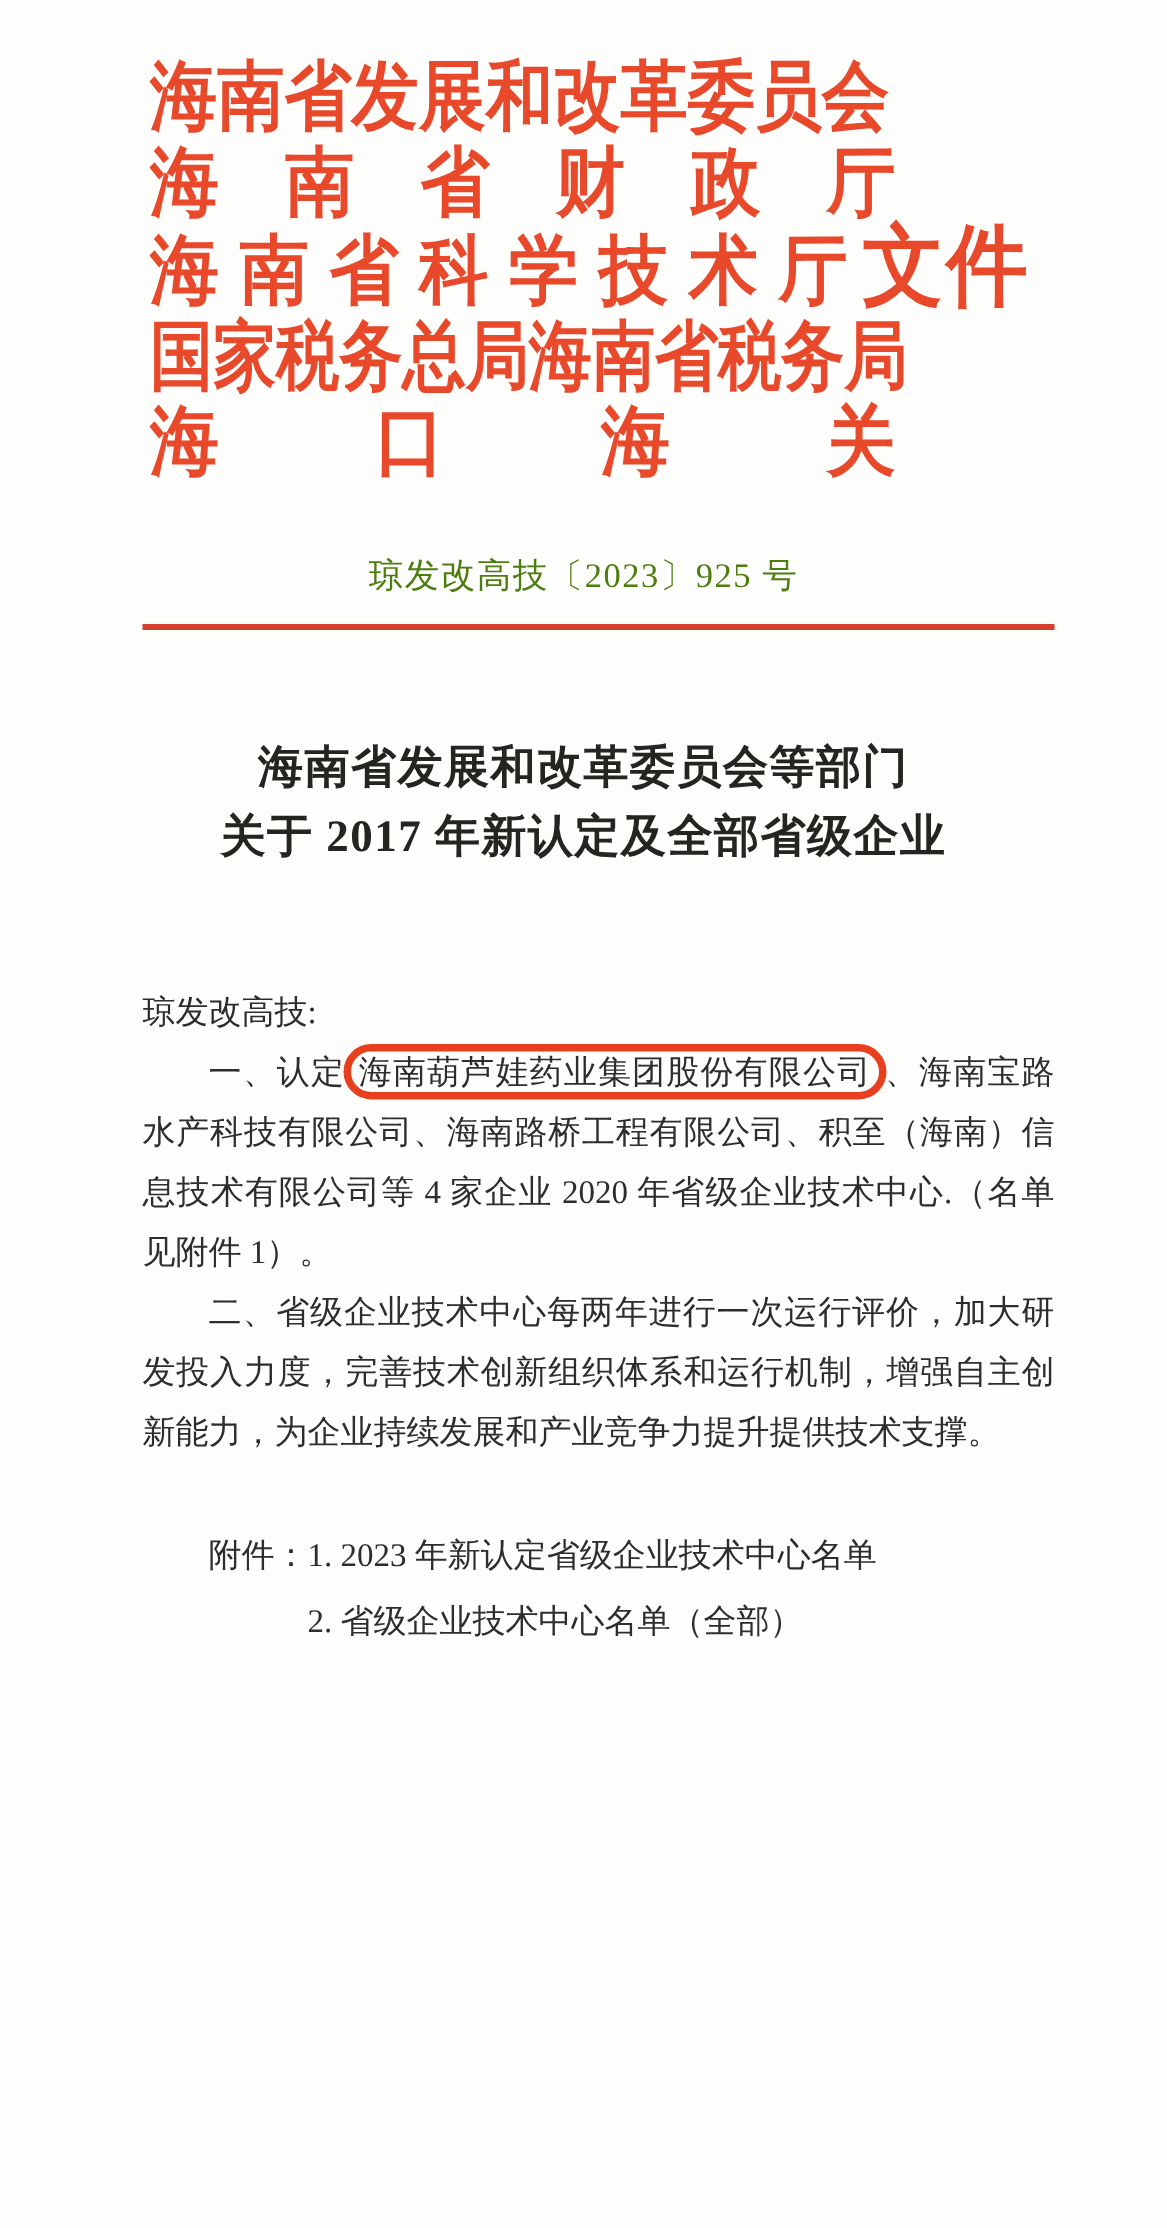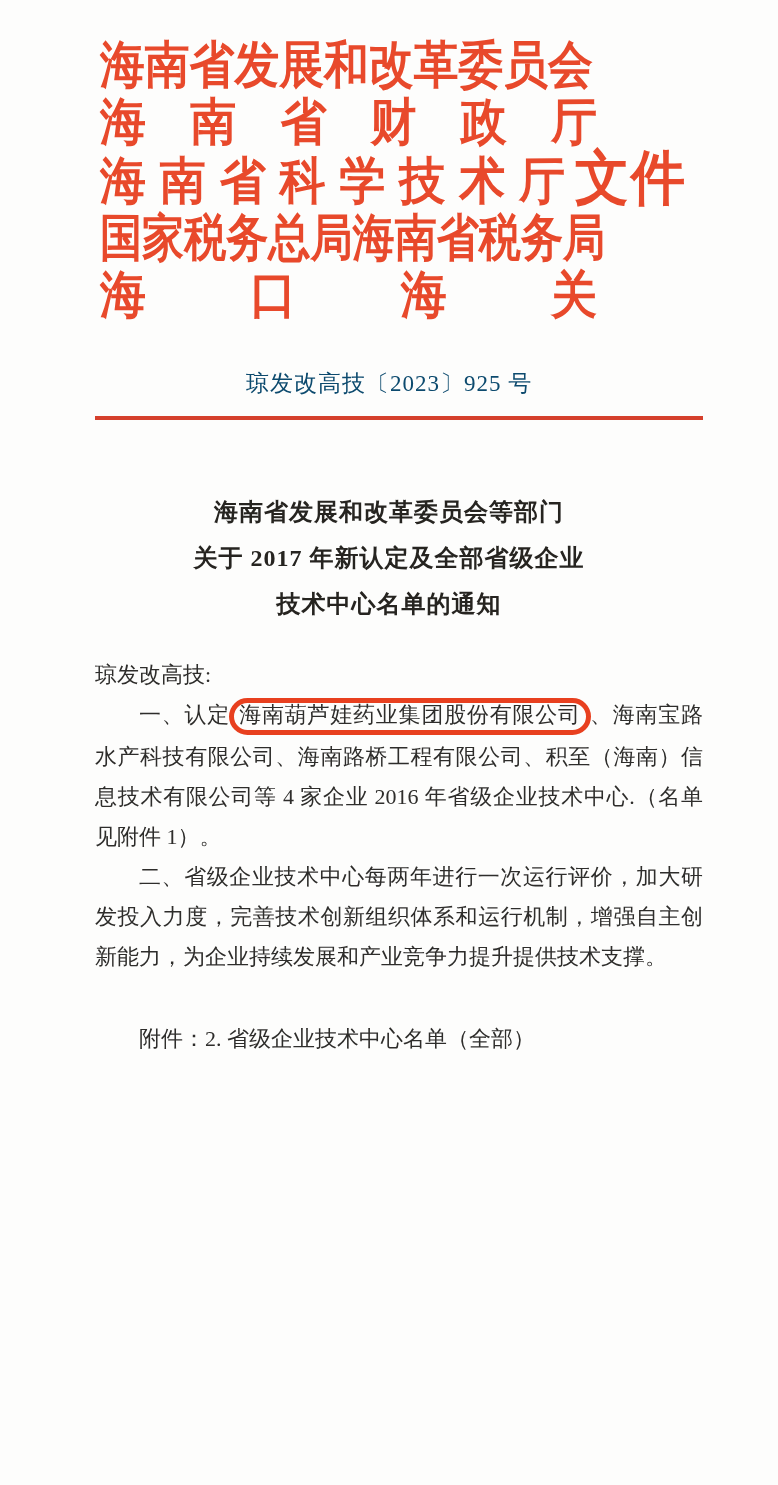--- a/index.html
+++ b/index.html
@@ -29,47 +29,46 @@
   .lh2{width:497px;text-align:justify;text-align-last:justify;white-space:normal;transform:scaleY(1.10);}
   .lh3{display:flex;align-items:baseline;transform:scaleY(1.10);transform-origin:left center;}
   .lh3name{width:465px;text-align:justify;text-align-last:justify;white-space:normal;}
   .lh-docword{font-size:54px;line-height:57px;margin-left:10px;letter-spacing:2px;}
   .lh4{transform:scale(0.915,1.10);transform-origin:left center;}
   .lh5{width:497px;text-align:justify;text-align-last:justify;white-space:normal;transform:scaleY(1.10);}
   
   .docnum{
     position:absolute;top:368px;left:0;right:0;
     text-align:center;font-size:23px;line-height:32px;letter-spacing:1px;
-    color:#0c4a6e;
+    color:#4d7c0f;
   }
   
   .divider{
     position:absolute;top:416px;left:95px;width:608px;height:4px;
     background:var(--divider-red);border:none;margin:0;padding:0;
   }
   
   .title{
     position:absolute;top:489px;left:0;right:0;margin:0;
-    text-align:center;font-size:24px;line-height:46px;font-weight:bold;
+    text-align:center;font-size:30px;line-height:46px;font-weight:bold;
     color:#262420;letter-spacing:1px;
   }
   .t-line{display:block;}
   
   .body{
     position:absolute;top:655px;left:95px;width:608px;
     font-size:22px;line-height:40px;text-align:justify;
   }
   .body p{margin:0;}
   .para{text-indent:2em;}
   .hl{
     border:5px solid var(--highlight-red);
     border-radius:22px;
     padding:1px 5px;
     margin:0 -1px;
-    font-family:Liberation Mono, monospace;
   }
   
   .attachments{
     display:flex;align-items:flex-start;
     margin-top:40px;padding-left:44px;line-height:44px;
   }
   .att-label{white-space:nowrap;}
   .att-items{flex:1;}
 </style>
 </head>
@@ -88,29 +87,29 @@
     <div class="lh-line lh5">海口海关</div>
   </header>
 
   <div class="docnum">琼发改高技〔2023〕925 号</div>
 
   <hr class="divider">
 
   <h1 class="title">
     <span class="t-line">海南省发展和改革委员会等部门</span>
     <span class="t-line">关于 2017 年新认定及全部省级企业</span>
-    <span class="t-line">技术中心名单的通知</span>
   </h1>
 
   <div class="body">
     <p class="salutation">琼发改高技:</p>
-    <p class="para"><span>一、认定</span><span class="hl">海南葫芦娃药业集团股份有限公司</span><span>、海南宝路水产科技有限公司、海南路桥工程有限公司、积至（海南）信息技术有限公司等 4 家企业 2016 年省级企业技术中心.（名单见附件 1）。</span></p>
+    <p class="para"><span>一、认定</span><span class="hl">海南葫芦娃药业集团股份有限公司</span><span>、海南宝路水产科技有限公司、海南路桥工程有限公司、积至（海南）信息技术有限公司等 4 家企业 2020 年省级企业技术中心.（名单见附件 1）。</span></p>
     <p class="para">二、省级企业技术中心每两年进行一次运行评价，加大研发投入力度，完善技术创新组织体系和运行机制，增强自主创新能力，为企业持续发展和产业竞争力提升提供技术支撑。</p>
 
     <div class="attachments">
       <span class="att-label">附件：</span>
       <div class="att-items">
+        <div class="att-item">1. 2023 年新认定省级企业技术中心名单</div>
         <div class="att-item">2. 省级企业技术中心名单（全部）</div>
       </div>
     </div>
   </div>
 
 </div>
 
 </body></html>

